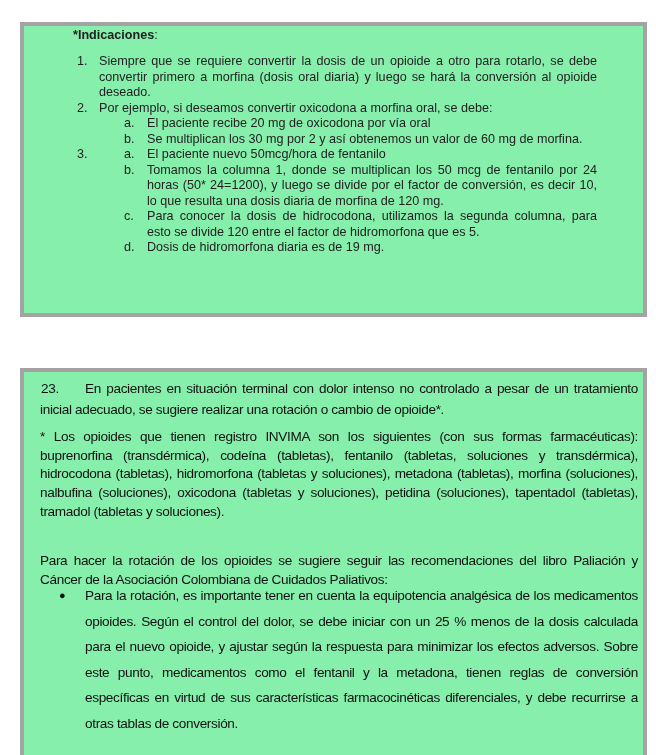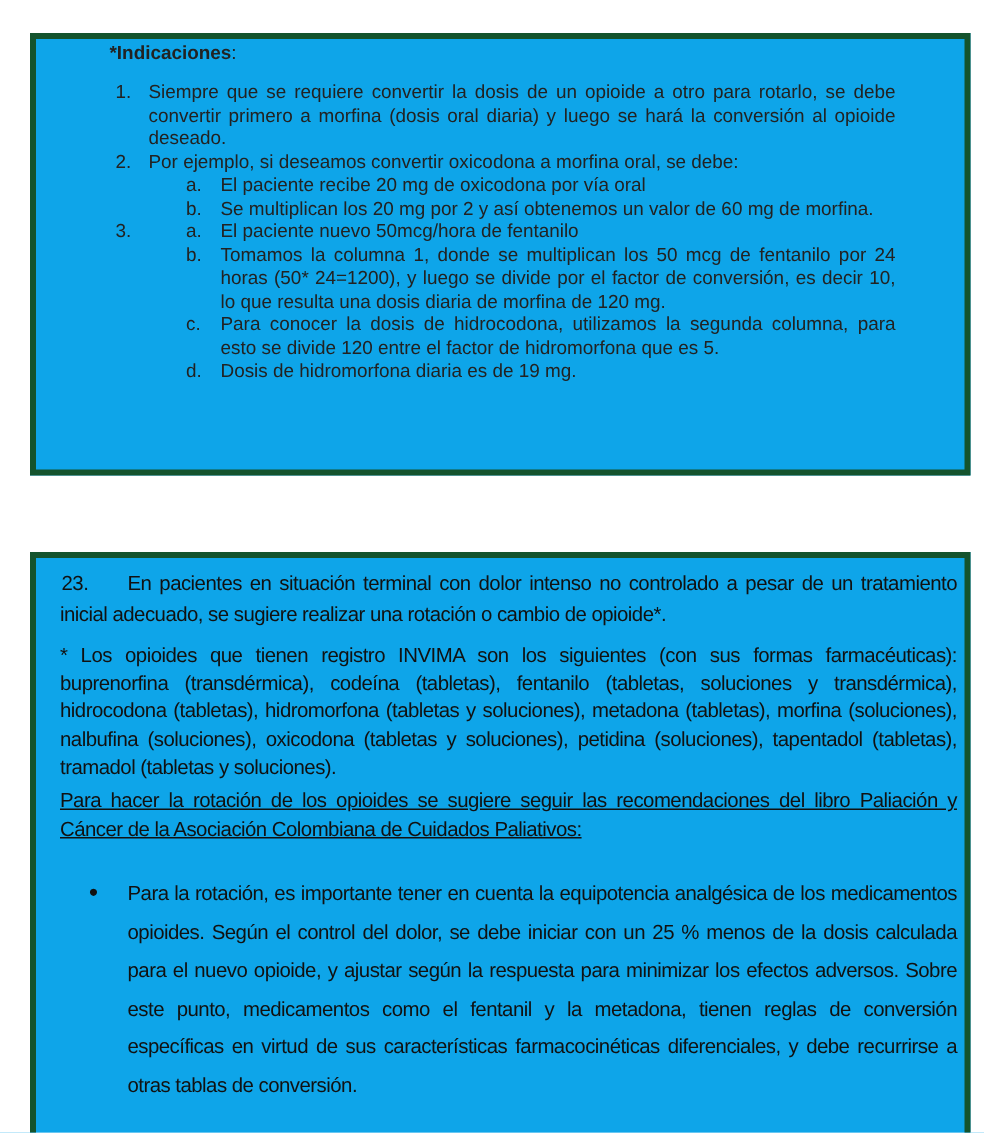--- a/index.html
+++ b/index.html
@@ -1,22 +1,22 @@
 <!DOCTYPE html>
 <html><head>
 <meta charset="utf-8">
 <style>
   html, body { margin: 0; padding: 0; background: #ffffff; }
   body { width: 656px; height: 755px; position: relative; overflow: hidden; color: #1a1a1a; }
   .box {
     position: absolute;
     left: 20px;
     width: 619px;
-    border: 4px solid #14532d;
-    background: #0ea5e9;
+    border: 4px solid #a3a3a3;
+    background: #86efac;
     box-sizing: content-box;
   }
   #box1 { top: 22px; height: 287px; }
   #box2 { top: 320px; height: 423px; margin-top: 48px; }
 
   
   .b1 { font-family: "Liberation Sans", sans-serif; font-size: 12.6px; line-height: 15.5px; color: #222; }
   .b1 .heading { position: absolute; left: 49px; top: 2px; }
   .b1 .heading b { font-weight: bold; }
   .b1 ol.main { position: absolute; left: 53px; top: 28px; width: 520px; margin: 0; padding: 0; list-style: none; }
@@ -25,21 +25,21 @@
   .b1 ol.sub { margin: 0; padding: 0; list-style: none; }
   .b1 ol.sub > li { position: relative; padding-left: 48px; text-align: justify; }
   .b1 ol.sub .let { position: absolute; left: 25px; top: 0; }
 
   
   .b2 { font-family: "Liberation Sans", sans-serif; font-size: 13.6px; color: #111; }
   .b2 .p { position: absolute; left: 16px; width: 598px; text-align: justify; letter-spacing: -0.35px; word-spacing: 0px; }
   .b2 .rec { top: 7px; line-height: 20.5px; }
   .b2 .rec .rnum { display: inline-block; width: 44px; padding-left: 1px; }
   .b2 .note { top: 56px; line-height: 18.7px; }
-  .b2 .intro { top: 153px; line-height: 18.7px; text-decoration: underline; }
+  .b2 .intro { top: 180px; line-height: 18.7px; }
   .b2 .bullet { position: absolute; left: 61px; top: 211px; width: 553px; line-height: 25.5px; text-align: justify; letter-spacing: -0.35px; }
   .b2 .bullet .dot { position: absolute; left: -26px; top: 0; font-size: 11px; }
   .b2 .strength { position: absolute; right: 6px; top: 396px; font-weight: bold; font-style: italic; line-height: 20px; letter-spacing: -0.3px; }
 </style>
 </head>
 <body>
 
 <div id="box1" class="box b1">
   <div class="heading"><b>*Indicaciones</b><span>:</span></div>
 
@@ -51,21 +51,21 @@
     <li>
       <span class="num">2.</span>
       <span>Por ejemplo, si deseamos convertir oxicodona a morfina oral, se debe:</span>
       <ol class="sub">
         <li>
           <span class="let">a.</span>
           <span>El paciente recibe 20 mg de oxicodona por vía oral</span>
         </li>
         <li>
           <span class="let">b.</span>
-          <span>Se multiplican los 20 mg por 2 y así obtenemos un valor de 60 mg de morfina.</span>
+          <span>Se multiplican los 30 mg por 2 y así obtenemos un valor de 60 mg de morfina.</span>
         </li>
       </ol>
     </li>
     <li>
       <span class="num">3.</span>
       <ol class="sub">
         <li>
           <span class="let">a.</span>
           <span>El paciente nuevo 50mcg/hora de fentanilo</span>
         </li>

